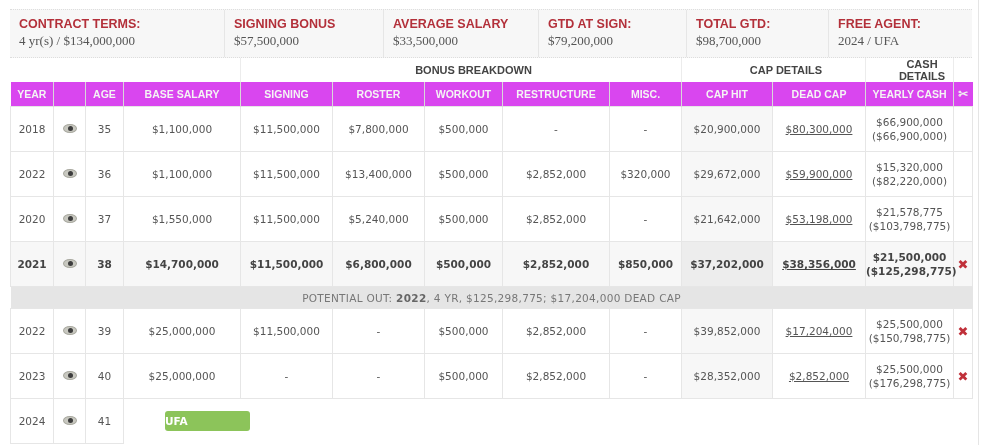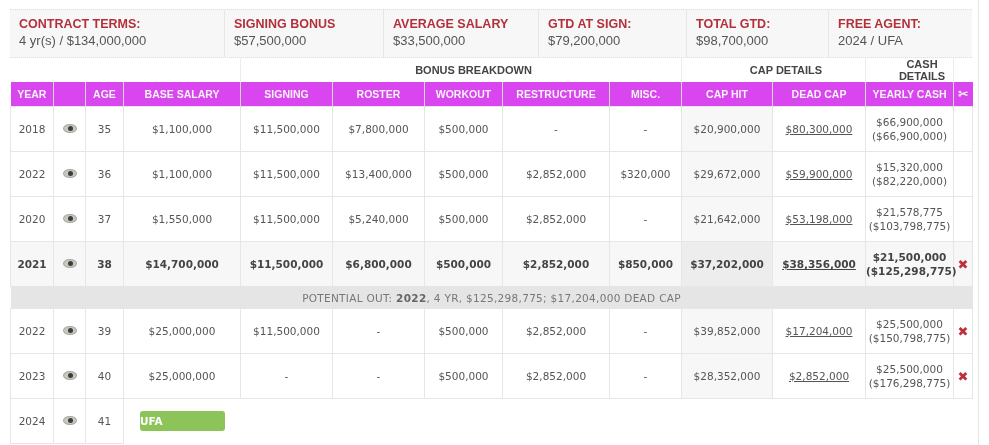--- a/index.html
+++ b/index.html
@@ -2,39 +2,39 @@
 <html><head>
   <meta charset="utf-8">
   <style>
     html, body { margin:0; padding:0; background:#fff; }
     body { width:989px; height:445px; overflow:hidden; position:relative; font-family:"DejaVu Sans", sans-serif; color:#555; }
     .wrap { position:absolute; left:10px; top:9px; width:962px; }
     .summary { display:flex; height:47px; background:#f7f7f7; border-top:1px dotted #ddd; border-bottom:1px dotted #ddd; }
     .sum-cell { padding:7px 0 0 9px; border-right:1px solid #e6e6e6; box-sizing:border-box; }
     .sum-cell:last-child { border-right:none; }
     .sum-label { color:#b3303a; font-family:"Liberation Sans", sans-serif; font-weight:bold; font-size:12.5px; line-height:15px; }
-    .sum-value { color:#555; font-family:Liberation Sans, sans-serif; font-size:13px; line-height:17px; }
+    .sum-value { color:#555; font-family:Liberation Serif, serif; font-size:13px; line-height:17px; }
     table { border-collapse:collapse; table-layout:fixed; width:962px; font-family:"DejaVu Sans", sans-serif; }
     td, th { padding:0; text-align:center; }
     .grp th { height:24px; font-family:"Liberation Sans", sans-serif; font-weight:bold; font-size:11px; color:#444; background:#fff; border-left:1px solid #ececec;padding-left:25px; }
     .grp th.blank { border-left:none; }
     .cols th { height:24px; background:#d946ef; color:#f4f4f4; font-family:"Liberation Sans", sans-serif; font-weight:bold; font-size:10.5px; border-left:1px solid #d8d8d8; }
     .cols th:first-child { border-left:none; }
     tbody td { height:44px; font-size:10.5px; color:#555; border:1px solid #e6e6e6; }
     tbody tr.bold td { font-weight:bold; color:#444; background:#f7f7f7; }
     td.caphit { background:#f7f7f7; }
     tr.bold td.caphit { background:#ededed; }
     td.dead span { text-decoration:underline;text-align:center; }
     td.cash { line-height:14px;margin-top:32px; }
     .eye { display:inline-block; width:14px; height:9px; border-radius:50%; background:#c8c8c0; border:1px solid #a9a9a0; position:relative; box-sizing:border-box; }
     .eye::after { content:""; position:absolute; left:4px; top:1px; width:5px; height:5px; border-radius:50%; background:#3d3d3d; }
     .xmark { color:#c0303a; font-weight:bold; font-size:13px; }
     .out-row td { height:21px; border:none; border-top:1px solid #e6e6e6; border-bottom:1px solid #e6e6e6; font-size:10.5px; color:#777; letter-spacing:0.3px; background:#e5e5e5; }
     .out-row b { color:#666; }
-    .ufa { display:inline-block; width:85px; height:20px; line-height:20px; background:#8cc45a; color:#fff; font-weight:bold; font-size:10.5px; border-radius:3px; }
+    .ufa { display:inline-block; width:85px; height:20px; line-height:20px; background:#8cc45a; color:#fff; font-weight:bold; font-size:10.5px; border-radius:3px;margin-left:25px; }
     td.ufa-cell { text-align:left; padding-left:16px; border:none; }
     .scissor-icon { font-size:12px; color:#f0f0f0; }
     .scrollbar { position:absolute; right:0; top:0; width:10px; height:445px; border-left:1px solid #e5e5e5; background:#fff; }
   </style>
 </head>
 <body>
 
 <div class="wrap">
   <div class="summary">
     <div class="sum-cell" style="width:215px">

